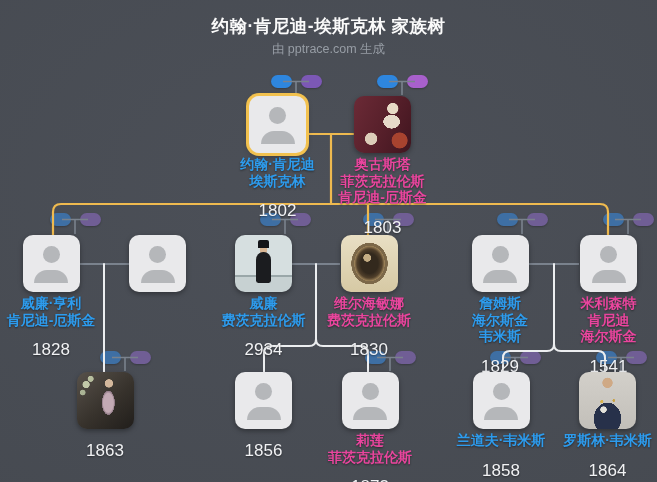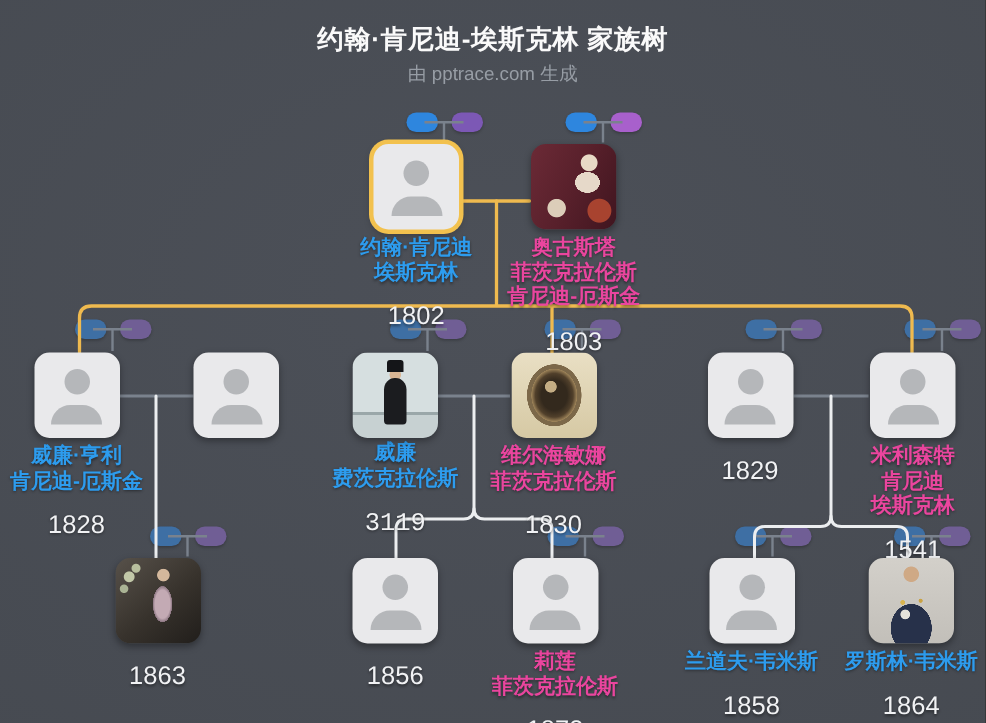--- a/index.html
+++ b/index.html
@@ -183,49 +183,52 @@
 肯尼迪-厄斯金</div>
     <div class="pyear">1828</div>
   </div>
   <div class="person" style="left:82.5px;top:235px;">
     <div class="card avatar">
       <span></span>
     </div>
     <div class="pname"></div>
     <div class="pyear"></div>
   </div>
-  <div class="person" style="left:188.5px;top:235px;font-family:Liberation Mono, monospace;">
+  <div class="person" style="left:188.5px;top:235px;">
     <div class="card ph-caricature">
       <span></span>
     </div>
     <div class="pname male">威廉
 费茨克拉伦斯</div>
-    <div class="pyear">3119</div>
+    <div class="pyear">2934</div>
   </div>
   <div class="person" style="left:294px;top:235px;">
     <div class="card ph-oval">
       <span></span>
     </div>
     <div class="pname female">维尔海敏娜
-菲茨克拉伦斯</div>
+费茨克拉伦斯</div>
     <div class="pyear">1830</div>
   </div>
   <div class="person" style="left:425px;top:235px;">
     <div class="card avatar">
       <span></span>
     </div>
+    <div class="pname male">詹姆斯
+海尔斯金
+韦米斯</div>
     <div class="pyear">1829</div>
   </div>
   <div class="person" style="left:533.5px;top:235px;">
     <div class="card avatar">
       <span></span>
     </div>
     <div class="pname female">米利森特
 肯尼迪
-埃斯克林</div>
+海尔斯金</div>
     <div class="pyear">1541</div>
   </div>
 
   <div class="person" style="left:30px;top:372px;">
     <div class="card ph-violet">
       <span></span>
     </div>
     <div class="pyear">1863</div>
   </div>
   <div class="person" style="left:188.5px;top:372px;">

